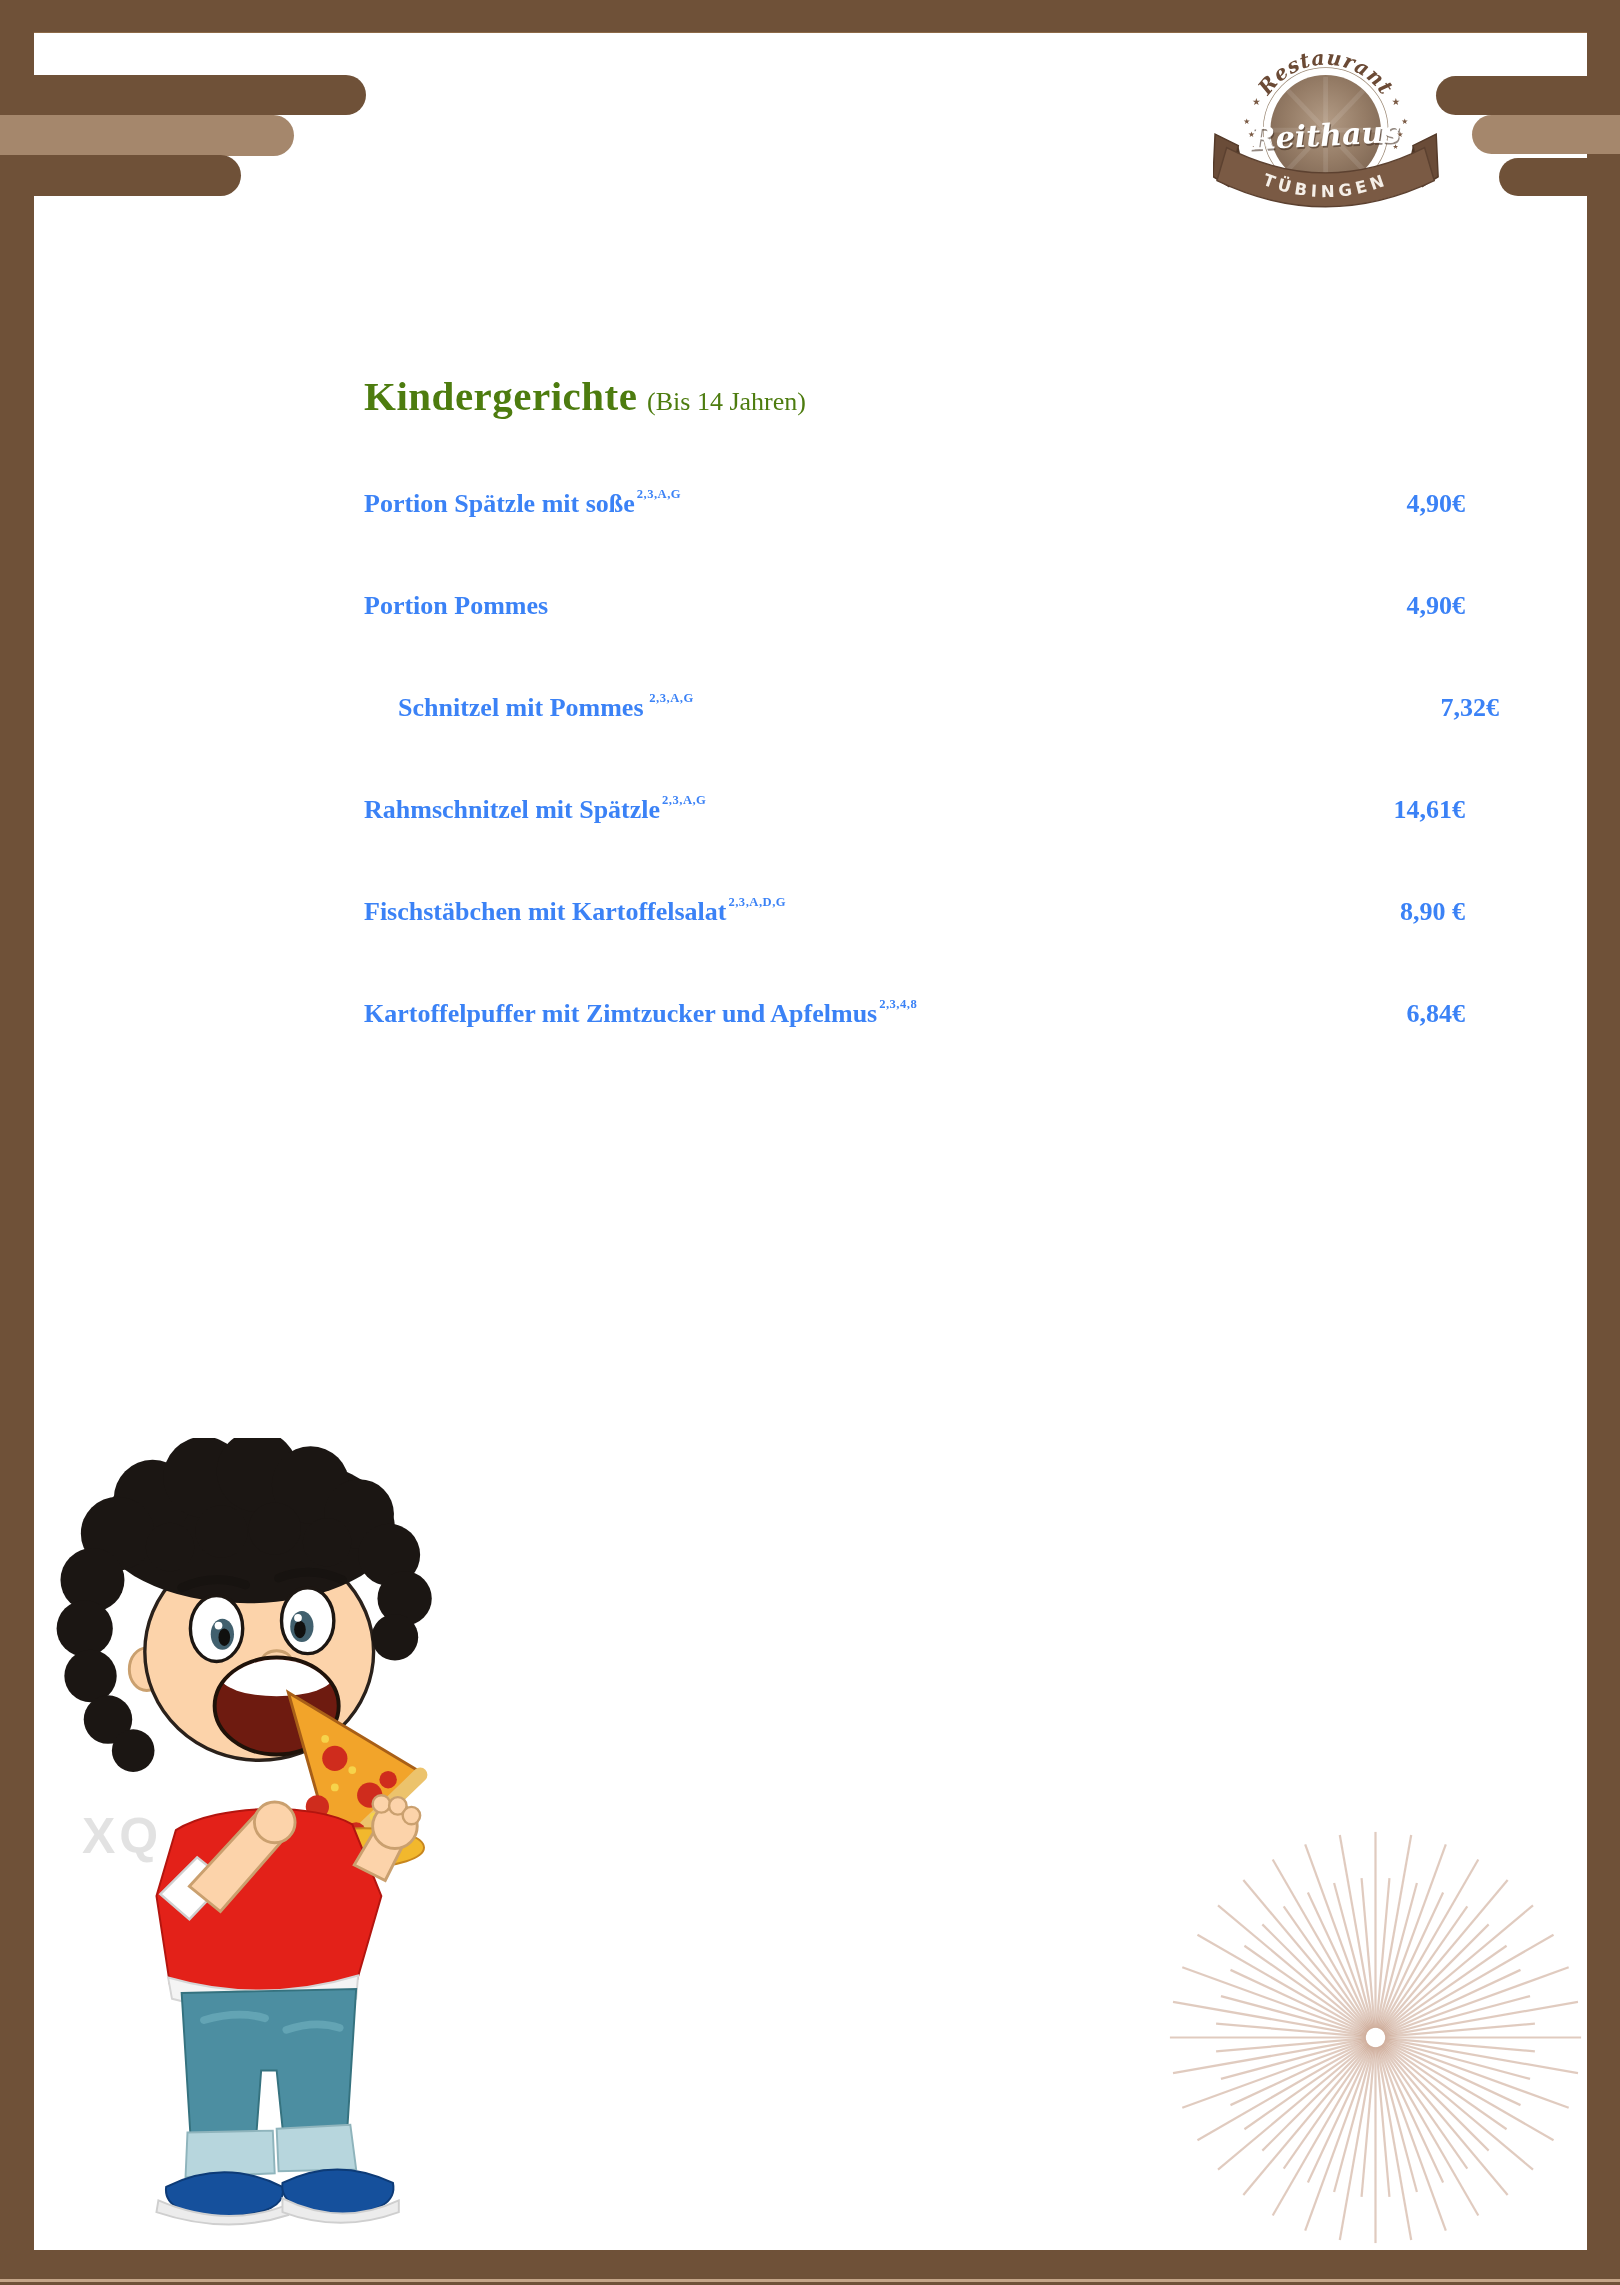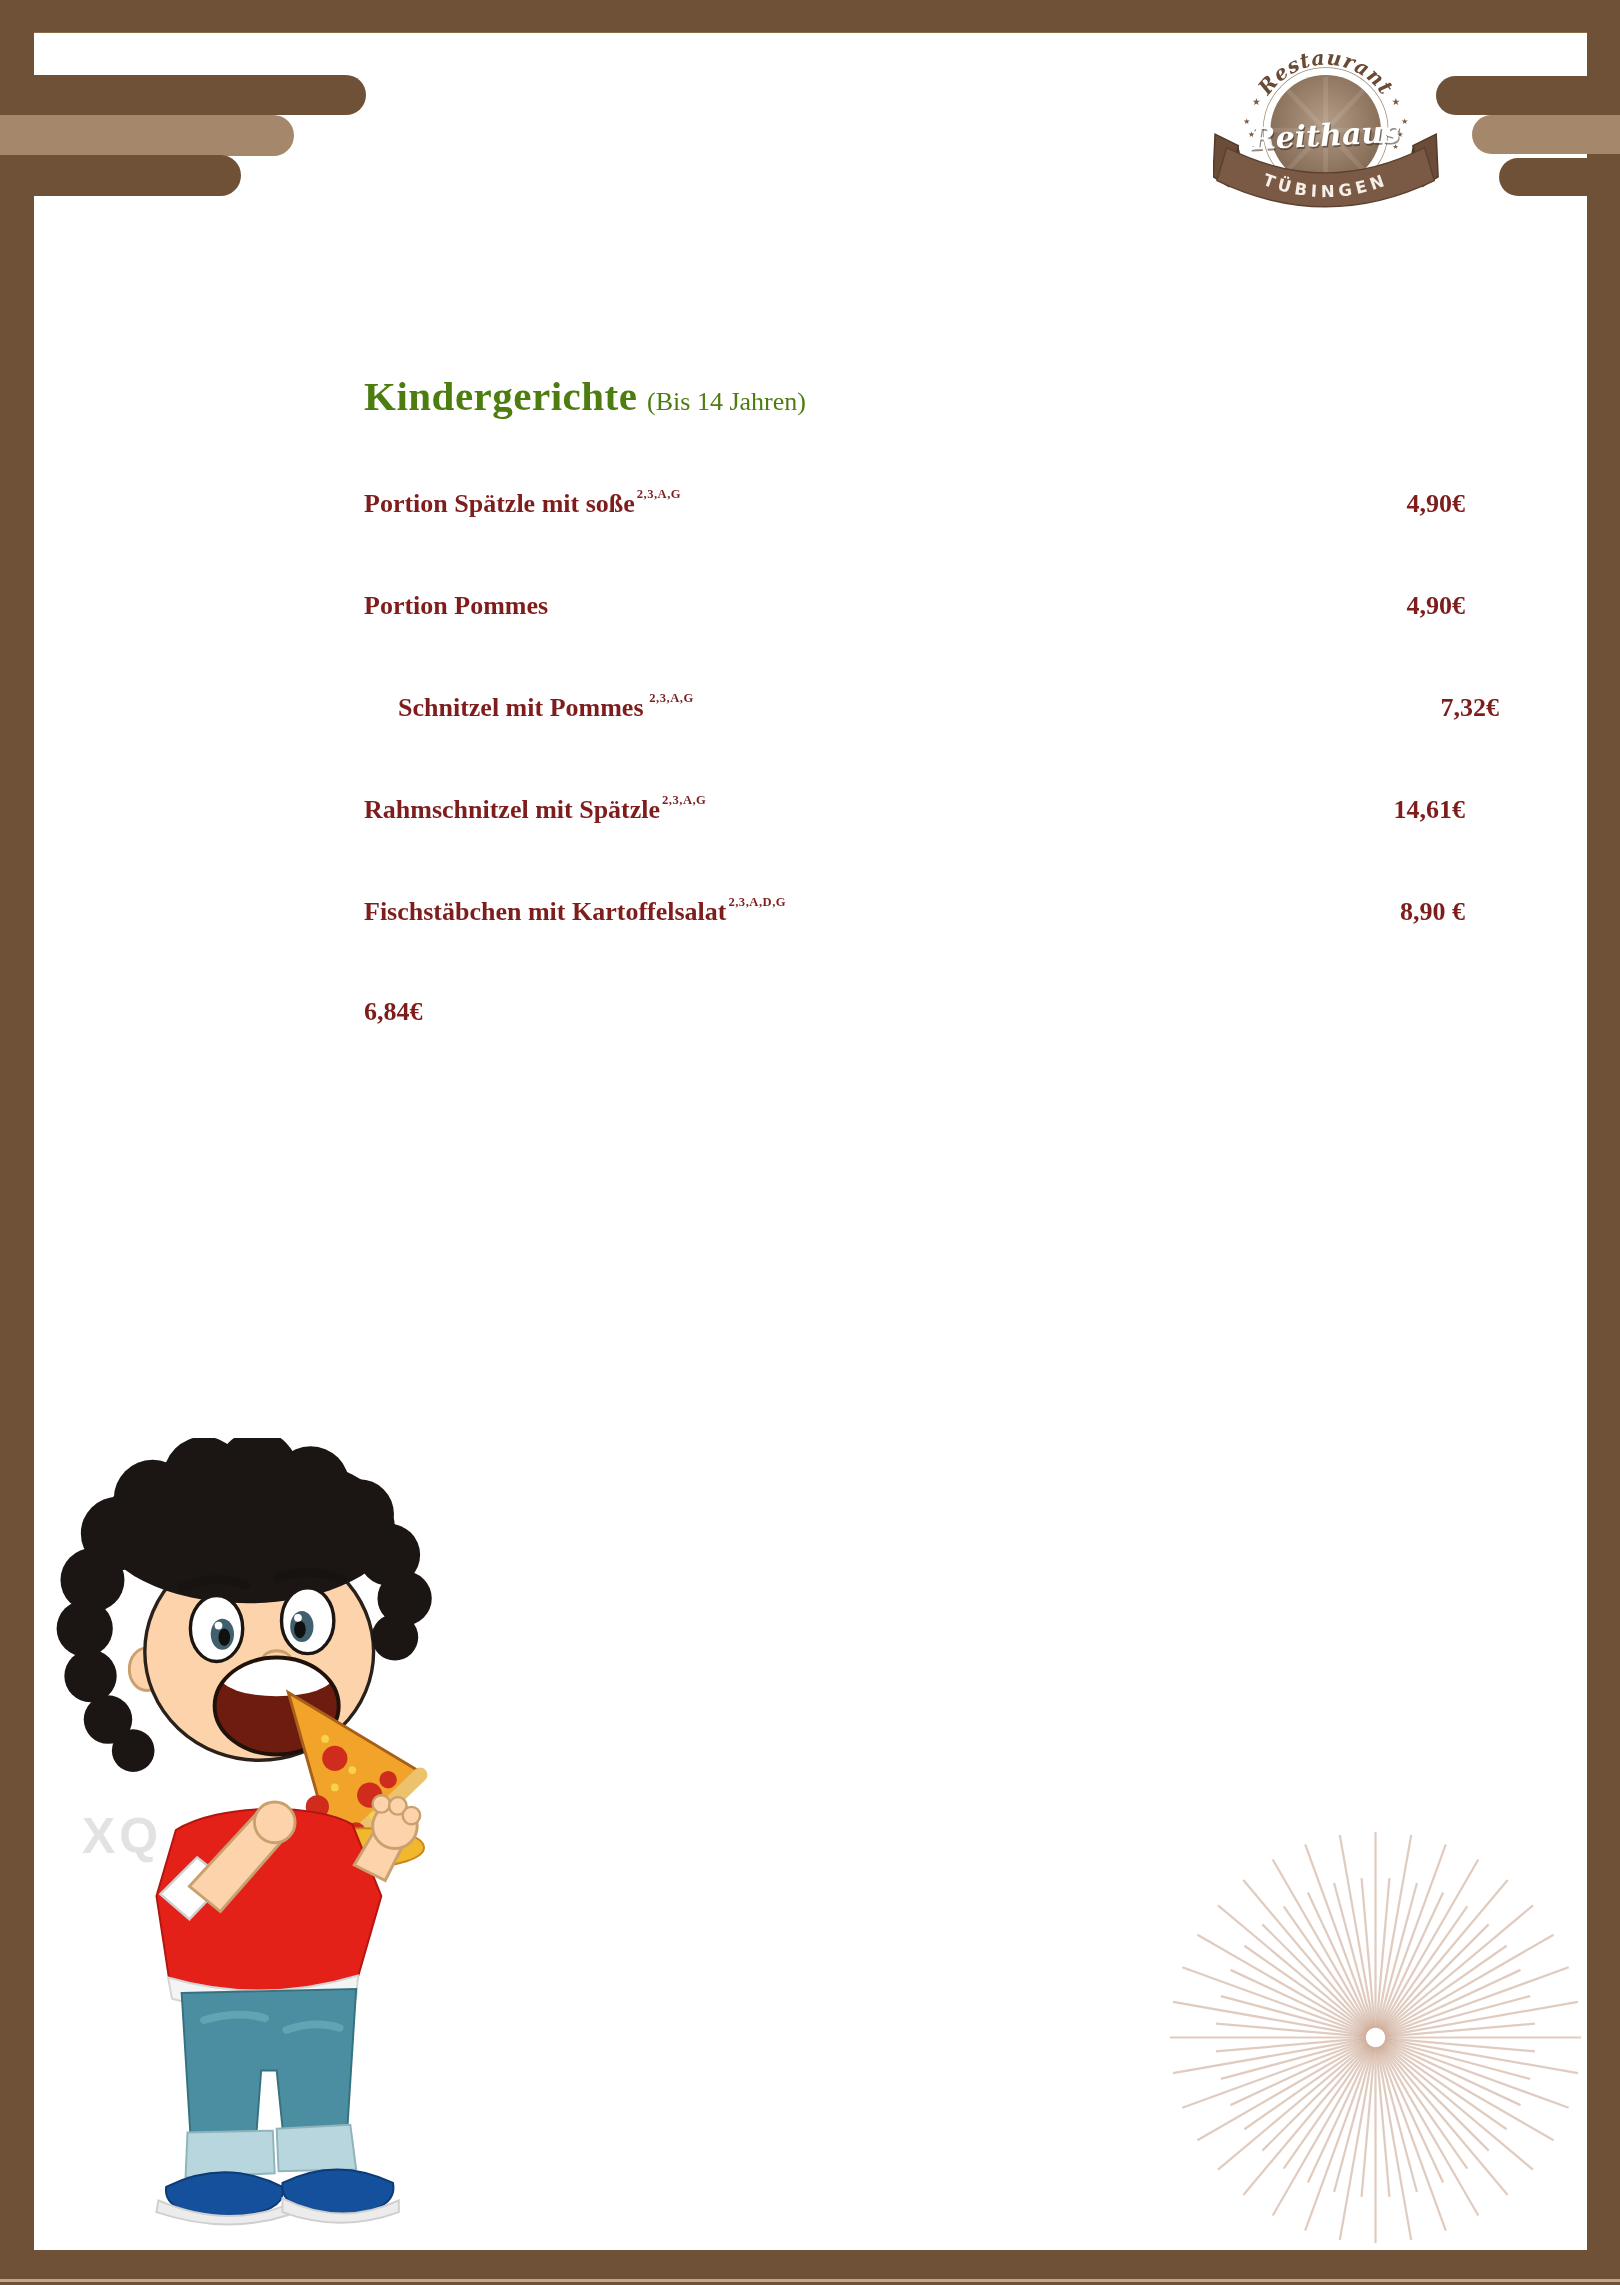--- a/index.html
+++ b/index.html
@@ -29,21 +29,21 @@
   .r2{left:1472px;top:115px;width:148px;height:39px;border-top-right-radius:0;border-bottom-right-radius:0;}
   .r3{left:1499px;top:158px;width:121px;height:38px;border-top-right-radius:0;border-bottom-right-radius:0;}
   
   .logo{left:1213px;top:39px;width:233px;height:194px;}
   
   .title-wrap{left:364px;top:372px;color:#4d7c0f;}
   .title{font-size:41px;font-weight:bold;letter-spacing:0.5px;}
   .subtitle{font-size:26px;font-weight:normal;margin-left:9.7px;}
   
   .menu-row{position:absolute;left:364px;width:1101px;display:flex;justify-content:space-between;
-    align-items:baseline;font-weight:bold;font-size:26px;color:#7f1d1d;}
+    align-items:baseline;font-weight:bold;font-size:26px;color:#3b82f6;}
   .menu-row .sup{font-size:12.6px;vertical-align:13.6px;margin-left:1.9px;letter-spacing:0.5px;}
   .price{white-space:pre;}
   
   .watermark{left:82px;top:1807px;font-family:"Liberation Sans",sans-serif;font-size:50px;
     font-weight:bold;color:#9a9a9a;opacity:.28;letter-spacing:3.9px;}
   
   .boy{left:44px;top:1438px;width:412px;height:791px;}
   .sunburst{left:1167px;top:1829px;width:417px;height:417px;}
 </style>
 </head>
@@ -138,20 +138,21 @@
 </div>
 <div class="menu-row" style="top:793px;">
   <span><span>Rahmschnitzel mit Spätzle</span><sup class="sup">2,3,A,G</sup></span>
   <span class="price">14,61€</span>
 </div>
 <div class="menu-row" style="top:895px;">
   <span><span>Fischstäbchen mit Kartoffelsalat</span><sup class="sup">2,3,A,D,G</sup></span>
   <span class="price">8,90 €</span>
 </div>
 <div class="menu-row" style="top:997px;">
+  <span><span>Kartoffelpuffer mit Zimtzucker und Apfelmus</span><sup class="sup">2,3,4,8</sup></span>
   <span class="price">6,84€</span>
 </div>
 
 <div class="abs watermark">XQ</div>
 
 <div class="abs boy">
   <svg width="412" height="791" viewBox="0 0 425 815">
 
     <ellipse cx="106" cy="238" rx="18" ry="22" fill="#fcd3aa" stroke="#caa06f" stroke-width="3"></ellipse>
 

